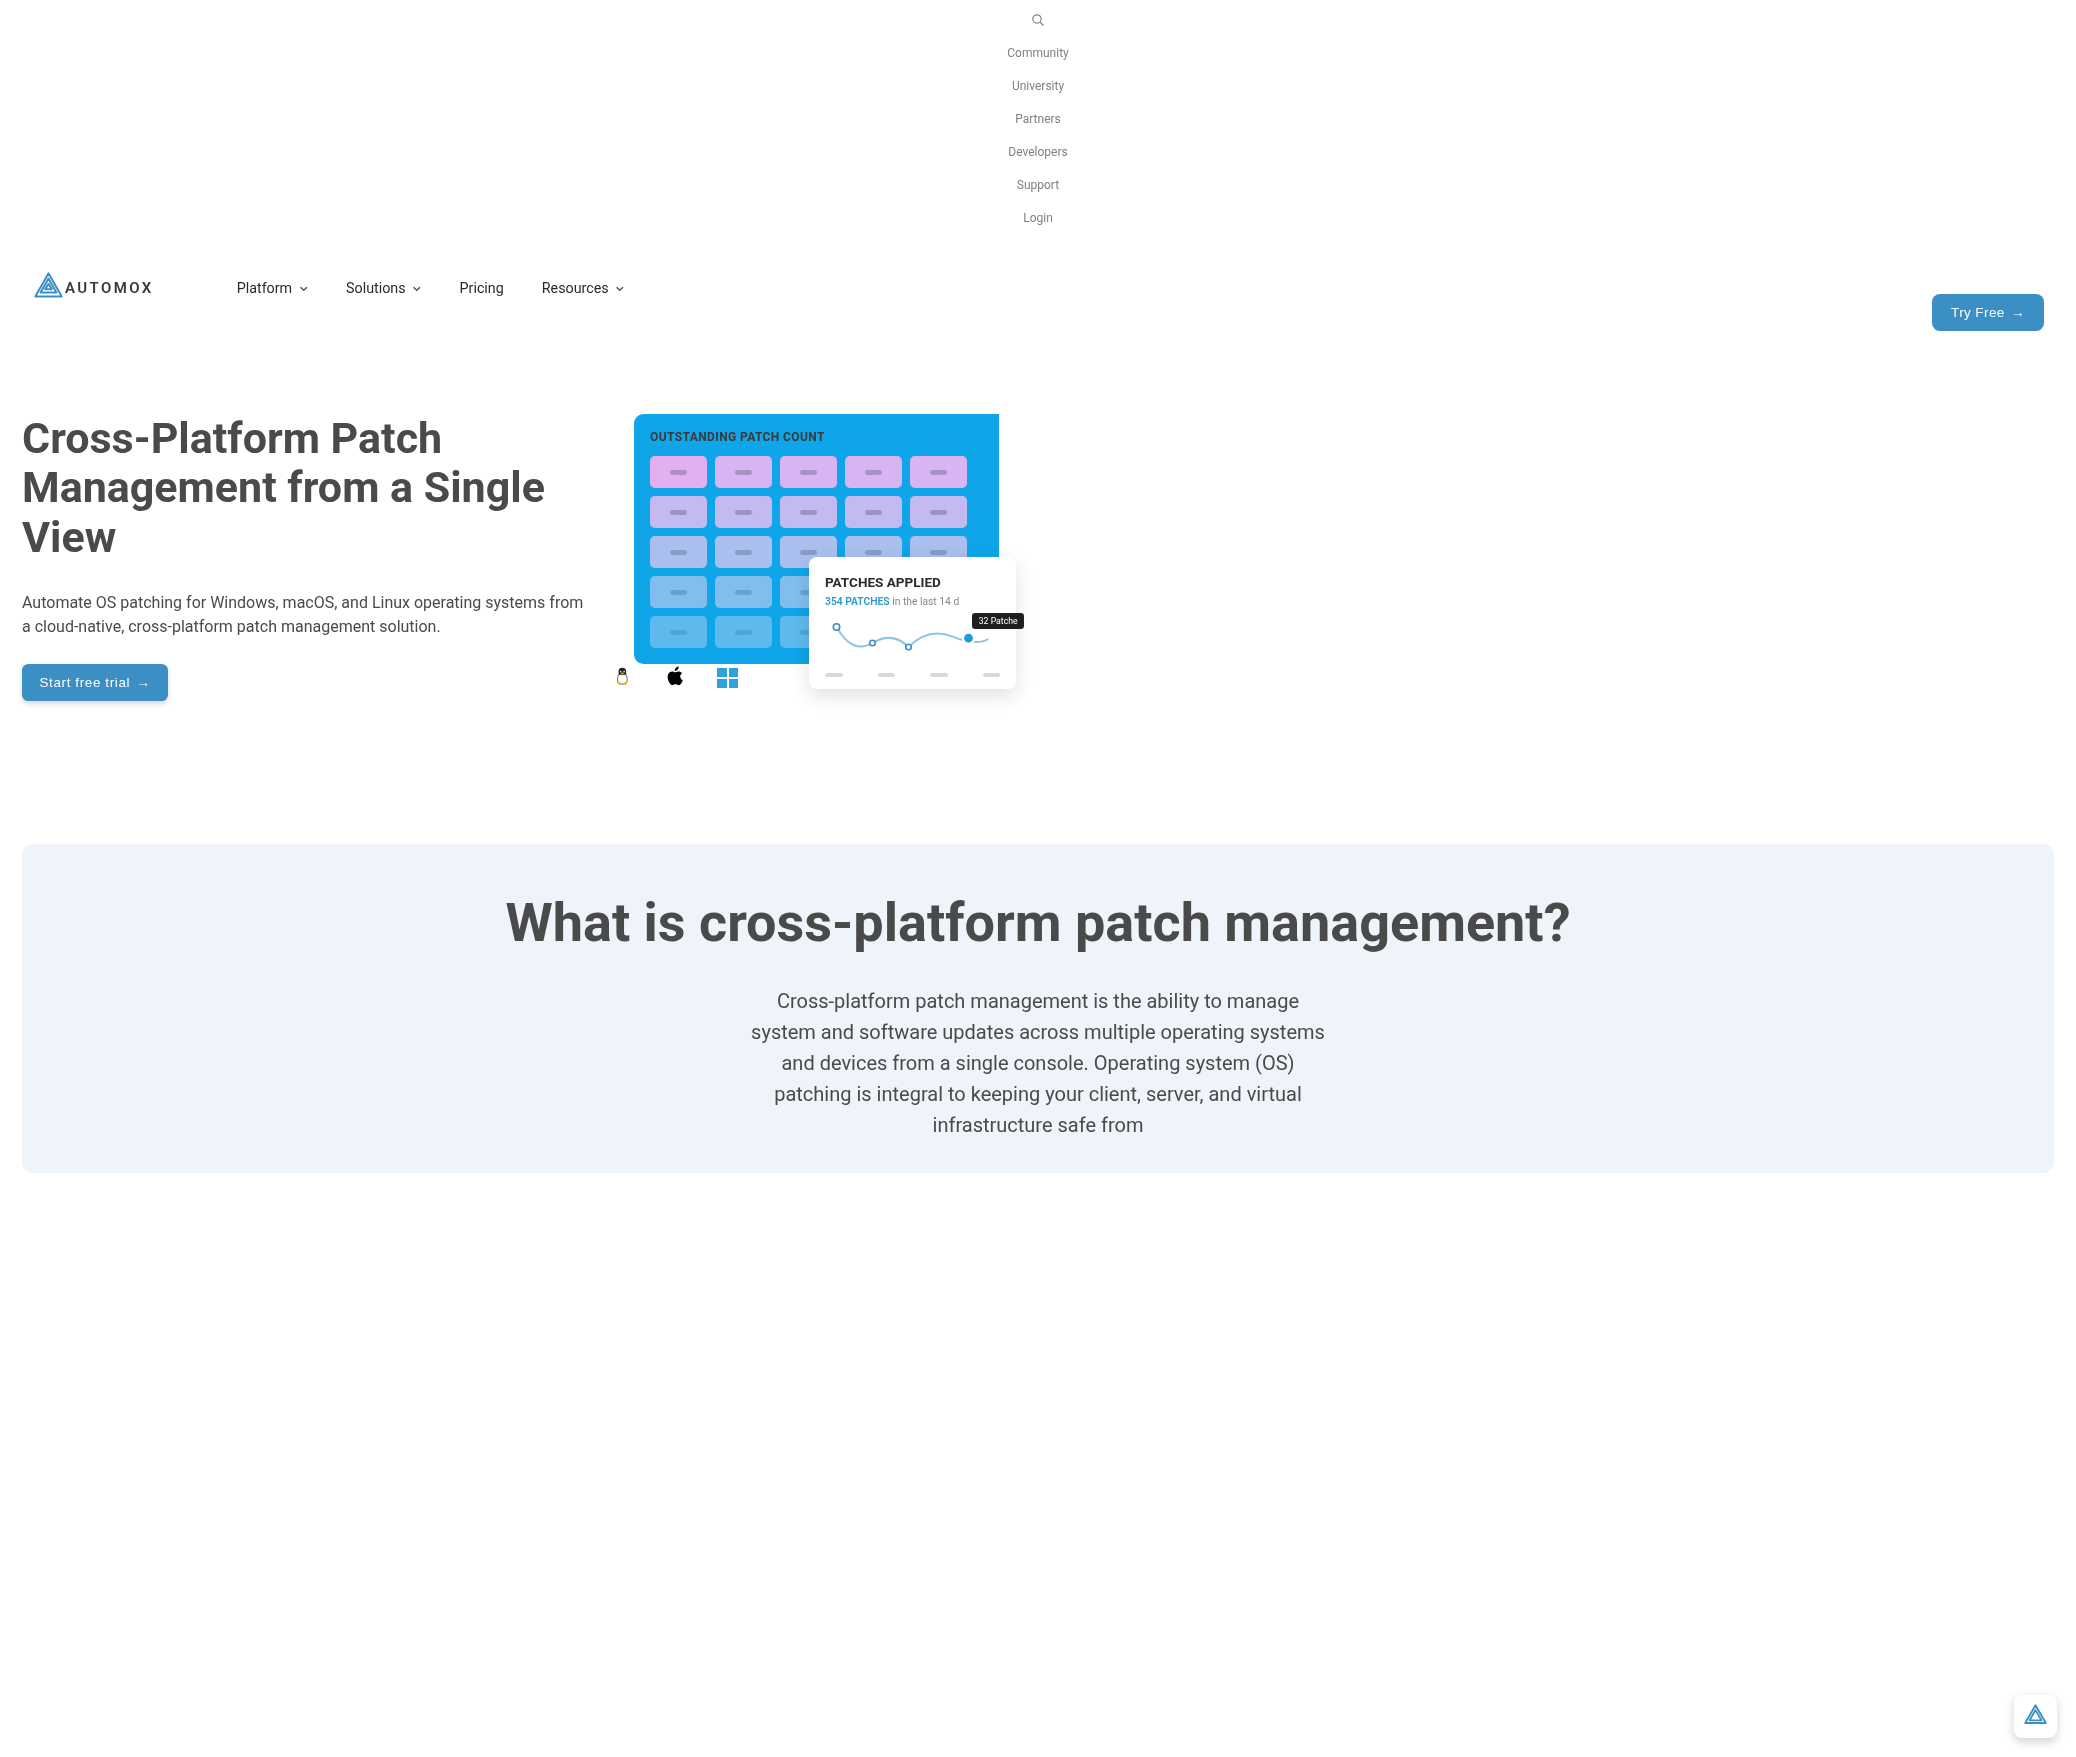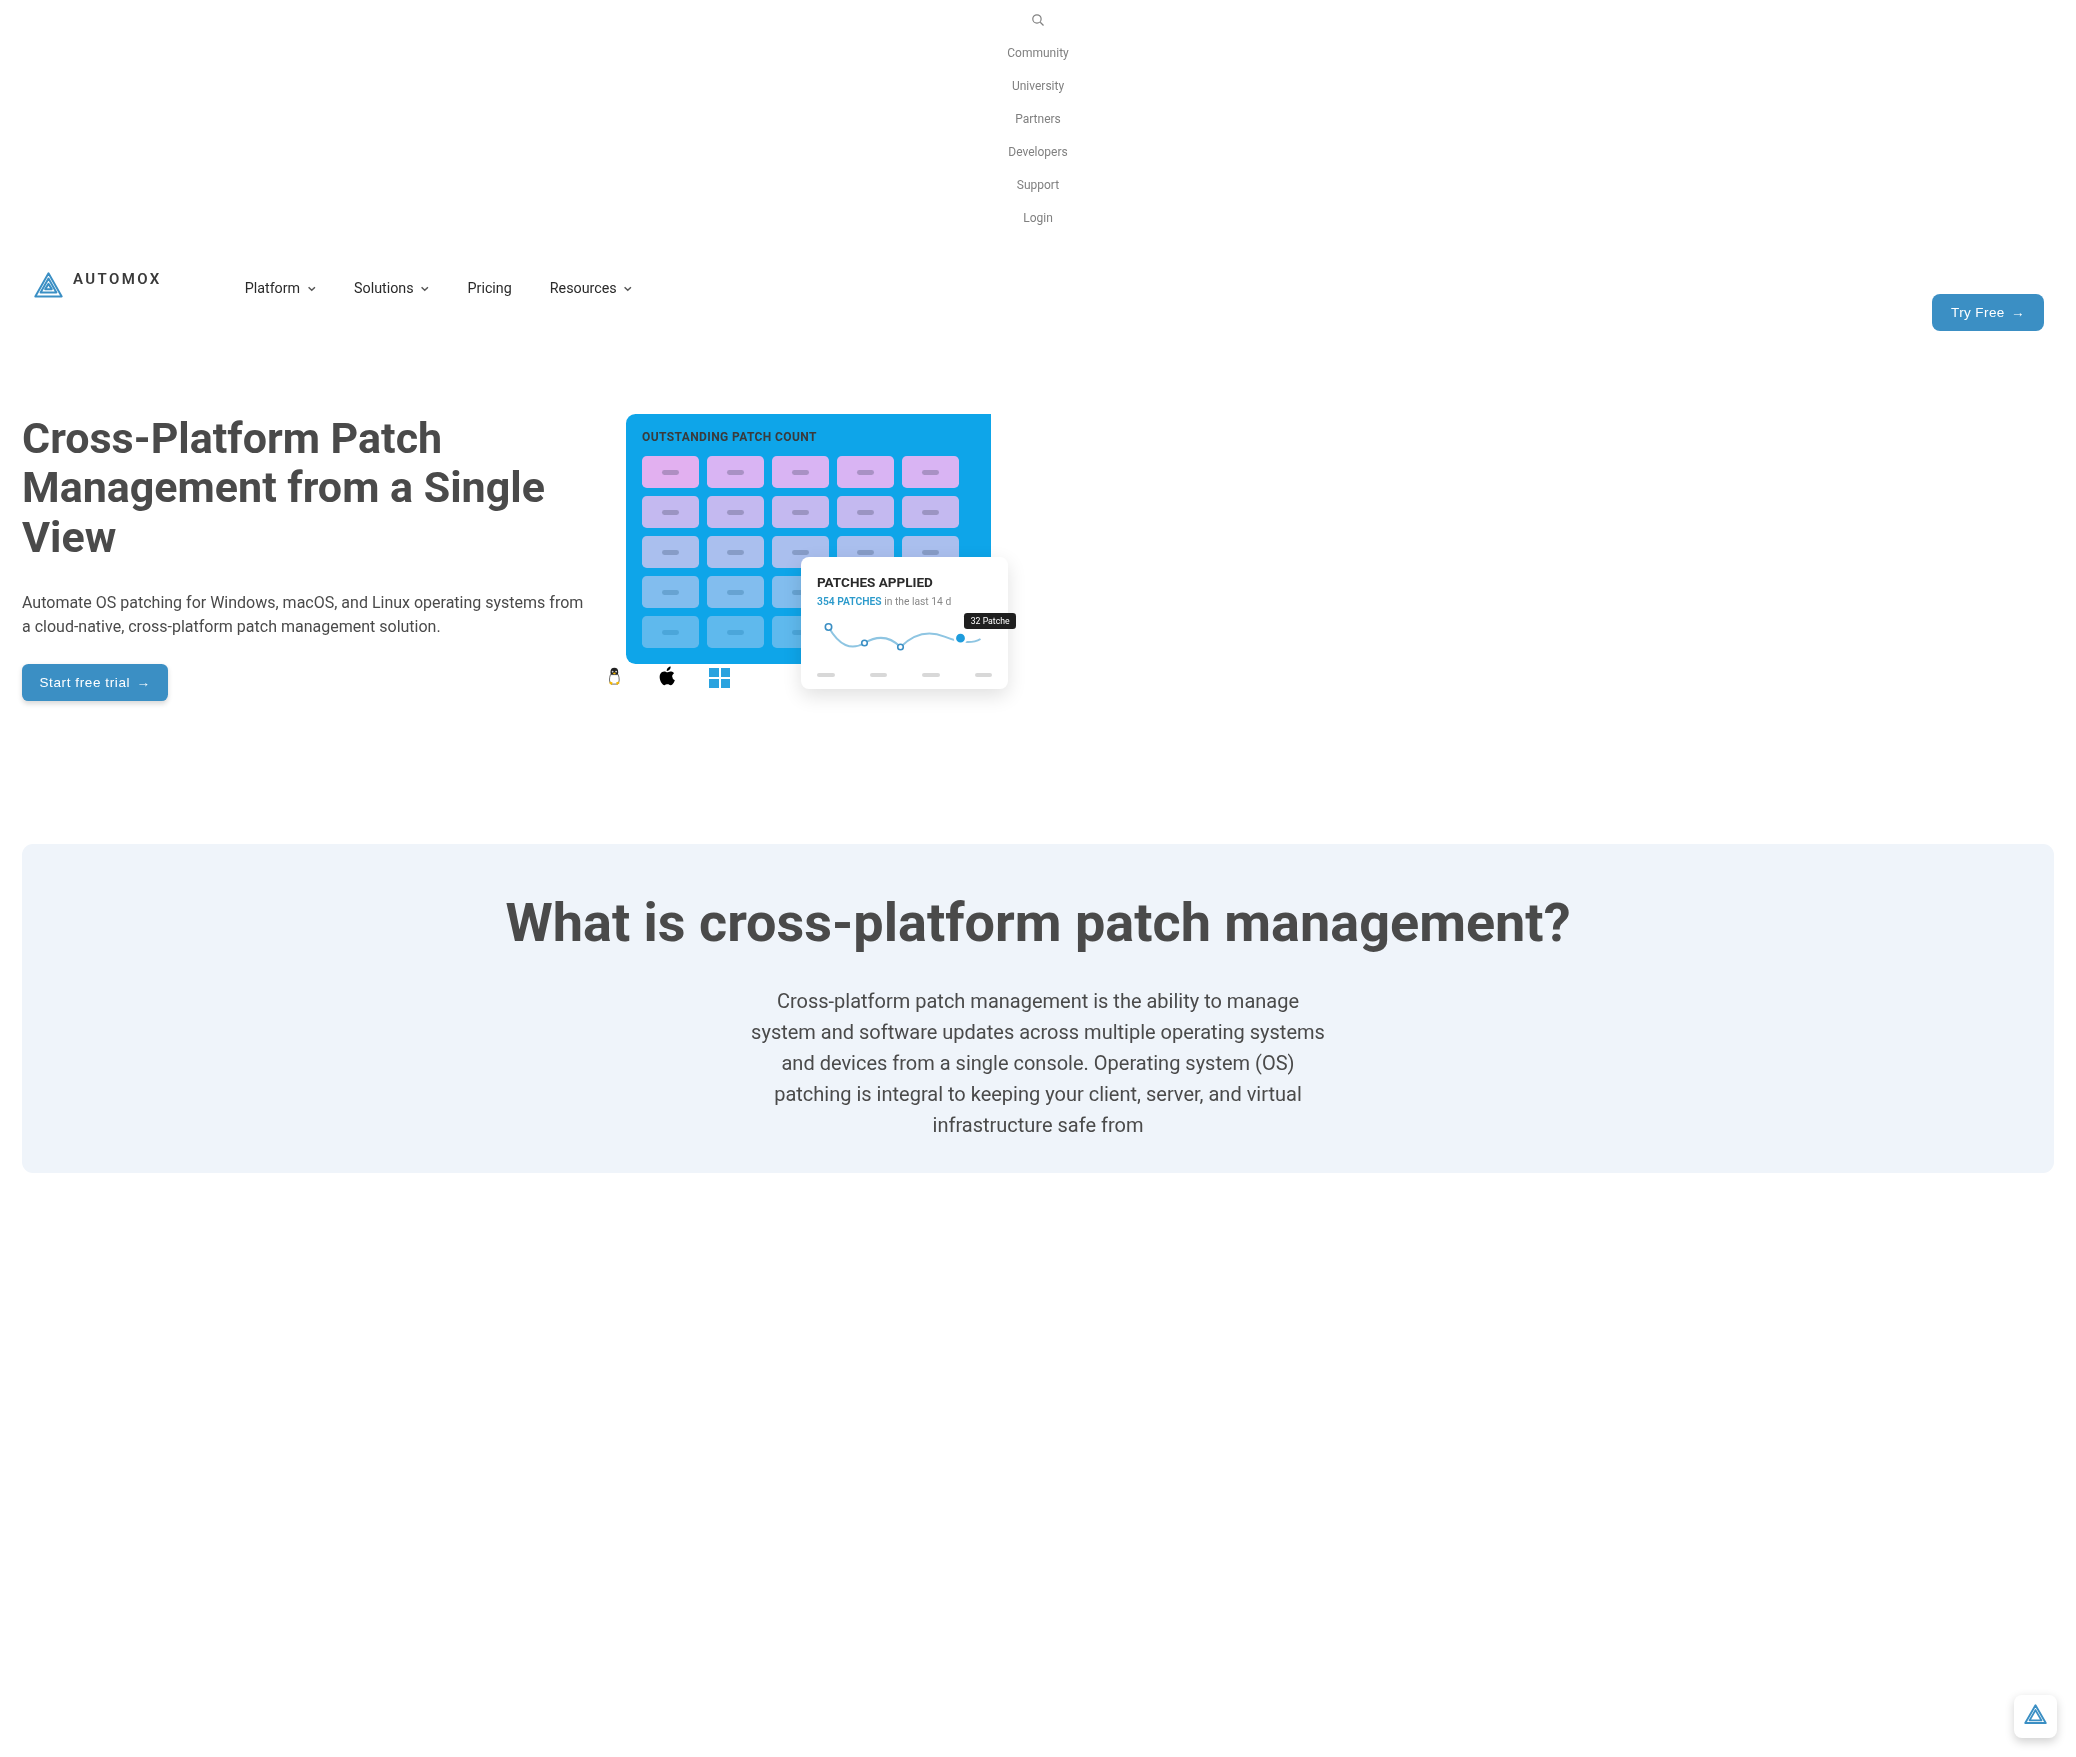--- a/index.html
+++ b/index.html
@@ -20,21 +20,21 @@
   }
   .top-bar a { color: #808080; text-decoration: none; cursor: pointer; }
   .search-icon { width: 14.3px; height: 14.3px; color: #808080; cursor: pointer; }
 
   .main-nav {
     display: flex;
     align-items: center;
     padding: 14.3px 32px 19px;
     gap: 64px;
   }
-  .logo { display: flex; align-items: flex-start; gap: 8px; cursor: pointer; }
+  .logo { display: flex; align-items: center; cursor: pointer; }
   .logo-mark svg { width: 33px; height: 33px; }
   .logo-text { font-weight: 600; letter-spacing: 2.4px; font-size: 15px; color: #3a3a3a; }
   .nav-links { display: flex; gap: 38px; align-items: center; margin-left: 19px; }
   .nav-item { display: flex; align-items: center; gap: 6.4px; font-size: 14.3px; color: #2a2a2a; cursor: pointer; }
   .chevron-down { width: 9.5px; height: 9.5px; }
   .spacer { flex: 1; }
   .try-btn {
     background: #3b8fc4;
     color: #fff;
     border: none;
@@ -46,21 +46,21 @@
     cursor: pointer;
     display: flex;
     align-items: center;
     gap: 6.4px;
     margin-top: 48px;
   }
 
   .hero {
     display: flex;
     padding: 64px 0 32px 22px;
-    gap: 32px;
+    gap: 40px;
     align-items: flex-start;
   }
   .hero-left { flex: 1; max-width: 572px; }
   .hero-title {
     font-size: 43px;
     font-weight: 700;
     line-height: 1.15;
     color: #4a4a4a;
     margin-bottom: 29px;
   }

